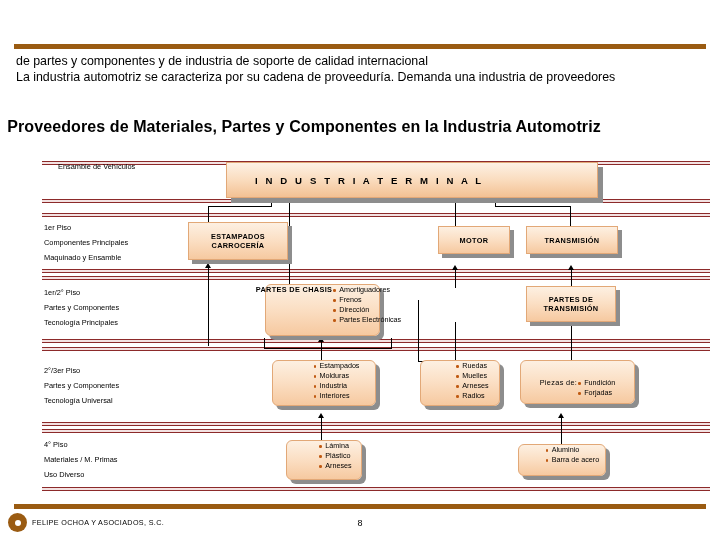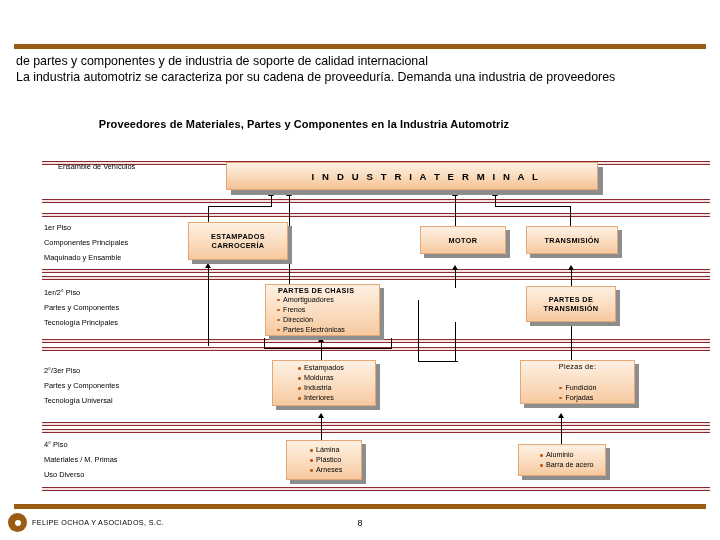--- a/index.html
+++ b/index.html
@@ -22,21 +22,21 @@
   
   .headline{
     position:absolute;left:16px;top:53px;width:690px;
     font-size:12.4px;color:#000;line-height:16px;text-align:justify;
   }
   .headline span{display:block;}
 
   
   .diagram-title{
     position:absolute;left:0;top:118px;width:608px;text-align:center;
-    font-size:11px;font-weight:bold;color:#000;letter-spacing:.1px;
+    font-size:16px;font-weight:bold;color:#000;letter-spacing:.1px;
   }
 
   
   .divider{position:absolute;left:42px;width:668px;height:4px;}
   .divider i{display:block;height:1px;background:#8c2a2a;}
   .divider i.gap{background:#f3e2e2;height:2px;}
 
   
   .tier-label{position:absolute;color:#000;font-size:7.4px;line-height:15px;}
   .tier-label div{white-space:nowrap;}
@@ -61,29 +61,29 @@
     font-size:7.2px;line-height:10px;white-space:nowrap;position:relative;
     padding-left:7px;
   }
   .box li:before{
     content:"";position:absolute;left:1px;top:4px;width:2.5px;height:2.5px;
     background:#c05a12;border-radius:50%;
   }
 
   
   .banner{
-    position:absolute;left:226px;top:162px;width:372px;height:28px;
+    position:absolute;left:226px;top:162px;width:372px;height:36px;
     background:linear-gradient(to bottom,#fdf1e4 0%,#fadcbe 50%,#f3c193 100%);
     border:1px solid #e2a877;box-shadow:5px 5px 0 #8d8d8d;box-sizing:border-box;
-    display:flex;align-items:center;justify-content:center;padding-left:28px;
+    display:flex;align-items:center;padding-left:28px;
   }
   .banner .bx-title{font-size:9.6px;letter-spacing:2.6px;font-weight:bold;}
 
   .box.center{display:flex;flex-direction:column;align-items:center;justify-content:center;}
-  .box.lst{display:flex;flex-direction:column;align-items:flex-start;justify-content:center;padding-left:10px;}
+  .box.lst{display:flex;align-items:flex-start;justify-content:center;padding-left:10px;border-radius:6px;}
   .box.lst.c{align-items:center;padding-left:0;}
   .box.lst.c ul{text-align:left;}
 
   
   .vline{position:absolute;width:1.4px;background:#000;}
   .hline{position:absolute;height:1.4px;background:#000;}
   .arrow{position:absolute;width:0;height:0;border-left:3.2px solid transparent;
          border-right:3.2px solid transparent;border-bottom:5px solid #000;}
 
   
@@ -243,21 +243,21 @@
 
   <div class="banner">
     <div class="bx-title">I N D U S T R I A     T E R M I N A L</div>
   </div>
 
   <div class="box center" style="left:188px;top:222px;width:100px;height:38px">
     <div class="bx-title">ESTAMPADOS</div>
     <div class="bx-title">CARROCERÍA</div>
   </div>
 
-  <div class="box center" style="left:420px;top:226px;width:86px;height:28px">
+  <div class="box center" style="left:438px;top:226px;width:72px;height:28px">
     <div class="bx-title">MOTOR</div>
   </div>
 
   <div class="box center" style="left:526px;top:226px;width:92px;height:28px">
     <div class="bx-title">TRANSMISIÓN</div>
   </div>
 
   <div class="box lst" style="left:265px;top:284px;width:115px;height:52px">
     <div class="bx-title" style="width:100%;text-align:left;padding-left:2px">PARTES DE CHASIS</div>
     <ul>
@@ -276,20 +276,28 @@
 
   <div class="box lst" style="left:272px;top:360px;width:104px;height:46px">
     <ul style="padding-left:14px">
       <li>Estampados</li>
       <li>Molduras</li>
       <li>Industria</li>
       <li>Interiores</li>
     </ul>
   </div>
 
+  <div class="box lst" style="left:420px;top:360px;width:80px;height:46px">
+    <ul style="padding-left:14px">
+      <li>Ruedas</li>
+      <li>Muelles</li>
+      <li>Arneses</li>
+      <li>Radios</li>
+    </ul>
+  </div>
 
   <div class="box lst c" style="left:520px;top:360px;width:115px;height:44px">
     <div class="bx-title" style="font-weight:normal">Piezas de:</div>
     <ul style="margin-top:12px">
       <li>Fundición</li>
       <li>Forjadas</li>
     </ul>
   </div>
 
   <div class="box lst" style="left:286px;top:440px;width:76px;height:40px">

